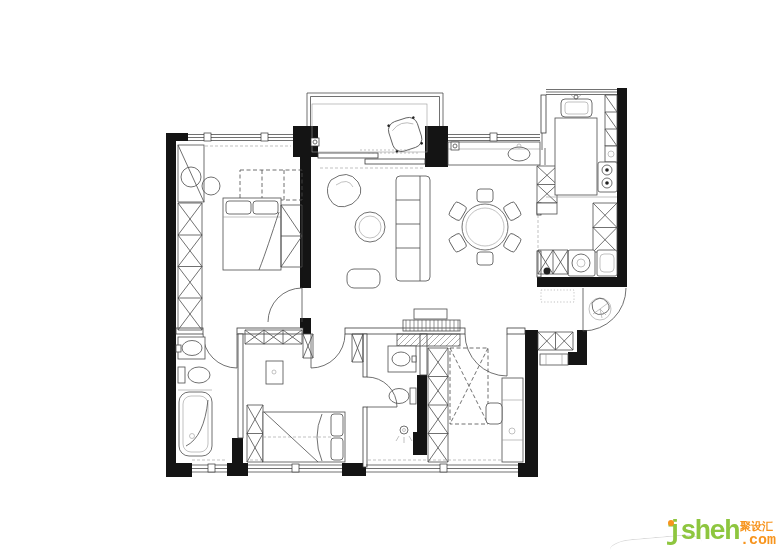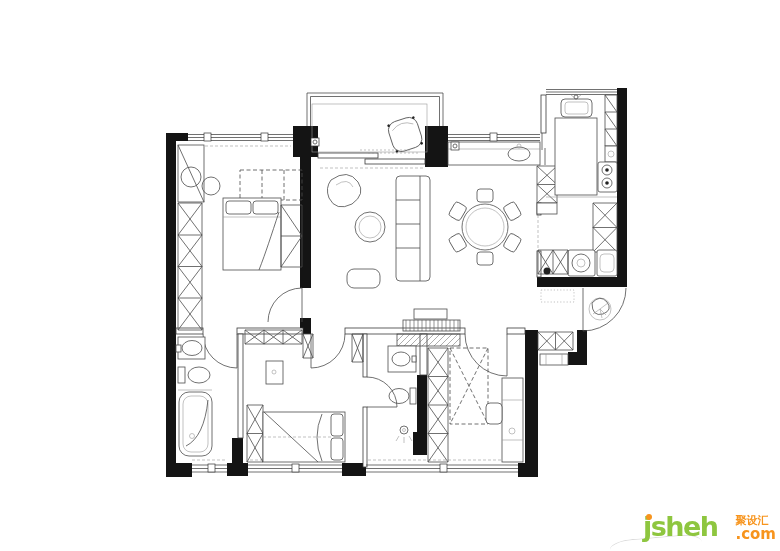--- a/index.html
+++ b/index.html
@@ -12,27 +12,27 @@
   .ln{fill:none;stroke:var(--line,#4d4d4d);stroke-width:.8;}
   .fur{fill:#fff;stroke:var(--line,#4d4d4d);stroke-width:.8;}
   .lt{fill:none;stroke:var(--light,#999);stroke-width:.6;}
   .win{fill:none;stroke:#333;stroke-width:.7;}
   .mul{fill:#fff;stroke:#333;stroke-width:.7;}
   .dash{stroke-dasharray:3 2;}
   .dotl{stroke-dasharray:1.2 2;}
   .df{fill:none;stroke:var(--line,#4d4d4d);stroke-width:.8;stroke-dasharray:4 2.5;}
   .blk{fill:#222;}
   
-  .watermark{position:absolute;right:4px;bottom:9px;display:flex;align-items:flex-start;}
+  .watermark{position:absolute;right:4px;bottom:3px;display:flex;align-items:flex-start;font-family:Liberation Mono, monospace;}
   .brandwrap{position:relative;}
   .brand{color:var(--logo-green,#8ec63f);font-weight:bold;font-size:27px;line-height:1;
          letter-spacing:-1.5px;}
   .jdot{position:absolute;left:3px;top:1px;width:6px;height:6px;border-radius:50%;
         background:var(--logo-orange,#f7941d);}
-  .stack{display:flex;flex-direction:column;align-items:flex-start;margin-left:18px;padding-top:2px;}
+  .stack{display:flex;flex-direction:column;align-items:flex-start;margin-left:1px;padding-top:2px;}
   .cjk{color:var(--logo-orange,#f7941d);font-weight:bold;font-size:11px;line-height:1.1;}
   .tld{color:var(--logo-orange,#f7941d);font-weight:bold;font-size:15px;line-height:1;}
   .swoosh{position:absolute;left:610px;top:537px;width:92px;height:16px;
           border-top:1.5px solid #d9d9d9;border-radius:50% / 100%;transform:rotate(-5deg);}
 </style>
 </head>
 <body>
 
 <div class="page">
 <svg width="780" height="551" viewBox="0 0 780 551">

